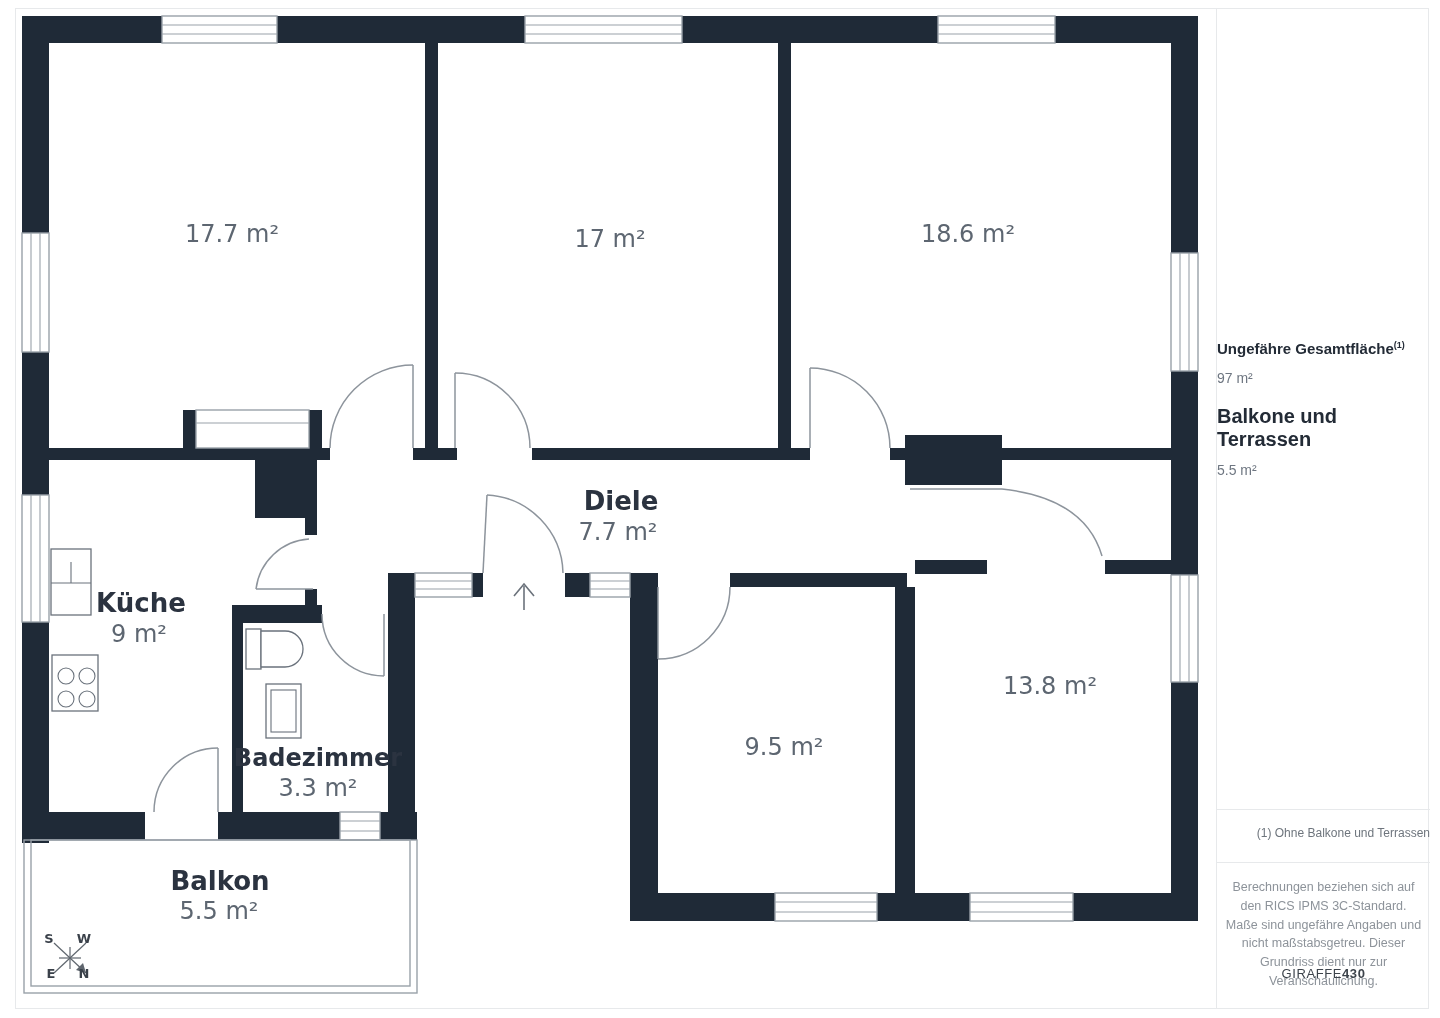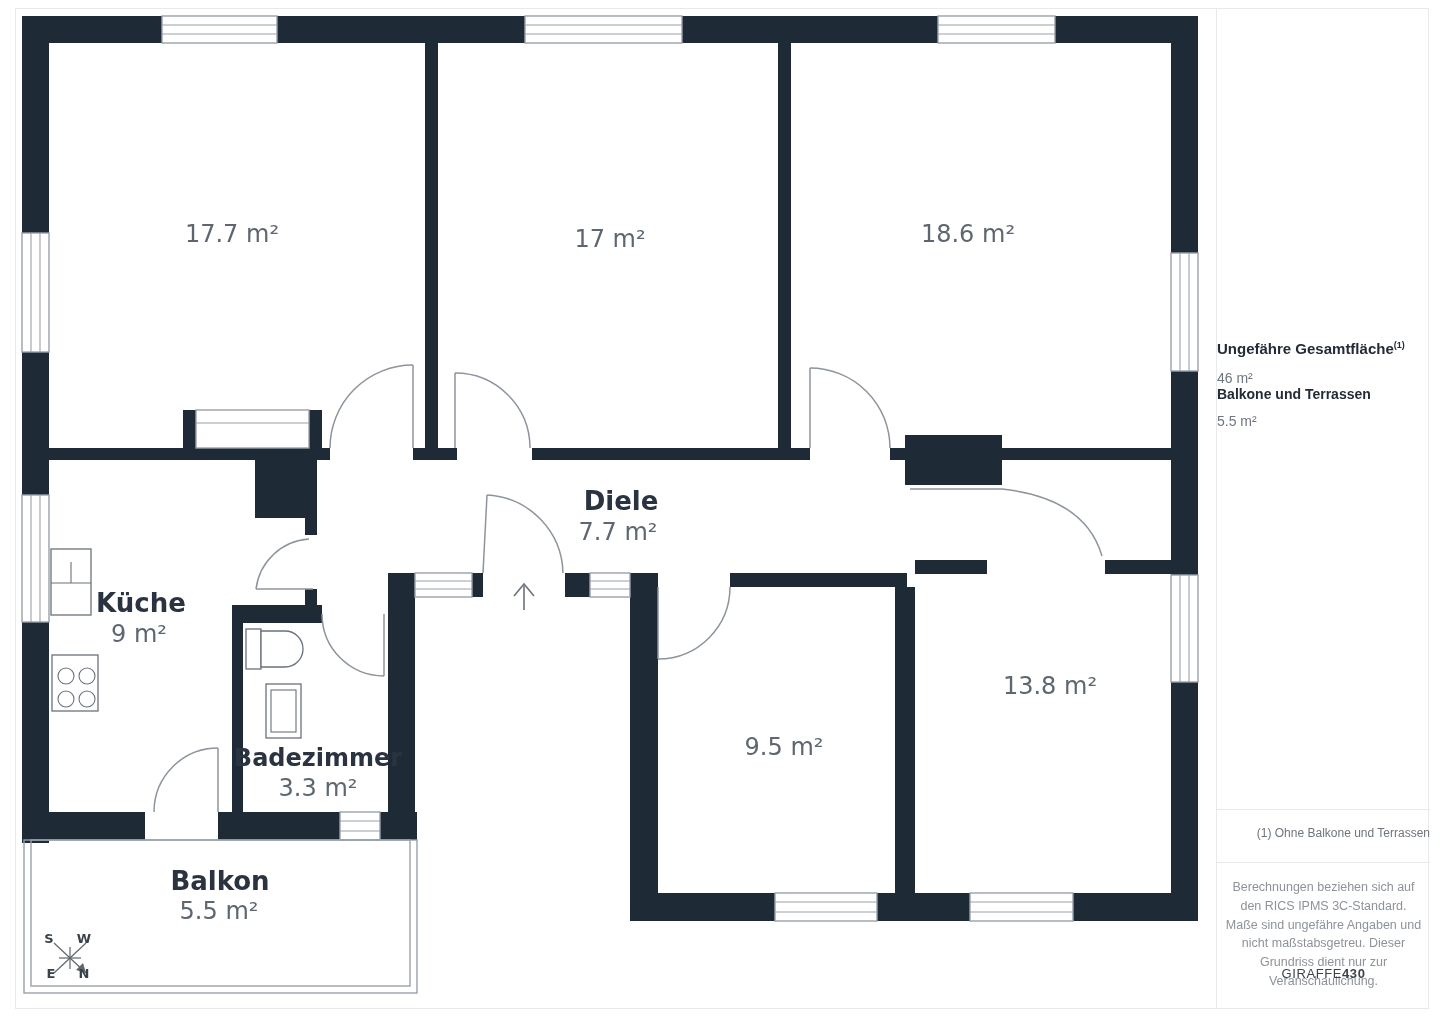--- a/index.html
+++ b/index.html
@@ -24,21 +24,21 @@
   .area-label{font-family:"DejaVu Sans", sans-serif;font-size:24px;fill:#5d6671;text-anchor:middle;}
   .compass-letter{font-family:"DejaVu Sans", sans-serif;font-size:13px;font-weight:bold;fill:#3a414a;text-anchor:middle;}
   .compass-line{stroke:#5f666e;stroke-width:1.2;fill:none;}
   .arrow{stroke:#6b727b;stroke-width:1.6;fill:none;}
 
   .sidebar{position:absolute;left:1217px;top:0;width:213px;height:1018px;}
   .summary{position:absolute;left:0;top:340px;width:213px;text-align:left;}
   .summary .h{font-size:15px;font-weight:bold;color:#232b36;}
   .summary .h sup{font-size:9px;}
   .summary .v{font-size:14px;color:#6e7681;margin-top:13px;}
-  .summary .h2{font-size:14px;font-weight:bold;color:#232b36;}
+  .summary .h2{font-size:20px;font-weight:bold;color:#232b36;margin-top:19px;}
   .summary .v2{font-size:14px;color:#6e7681;margin-top:11px;}
   .footnote{position:absolute;left:0;top:826px;width:213px;text-align:right;
     font-size:12px;color:#6e757d;}
   .disclaimer{position:absolute;left:8px;top:878px;width:197px;text-align:center;
     font-size:12.5px;line-height:1.5;color:#8d939a;}
   .logo{position:absolute;left:0;top:966px;width:213px;text-align:center;
     font-size:13px;letter-spacing:0.6px;color:#3c434b;}
   .logo .suffix{font-weight:bold;}
 </style>
 </head>
@@ -258,20 +258,20 @@
     <text class="room-name" x="220" y="890">Balkon</text>
     <text class="area-label" x="219" y="919">5.5 m²</text>
     <text class="area-label" x="784" y="755">9.5 m²</text>
     <text class="area-label" x="1050" y="694">13.8 m²</text>
   </g>
 </svg>
 
 <div class="sidebar">
   <div class="summary">
     <div class="h"><span>Ungefähre Gesamtfläche</span><sup>(1)</sup></div>
-    <div class="v">46 m²</div>
+    <div class="v">97 m²</div>
     <div class="h2">Balkone und Terrassen</div>
     <div class="v2">5.5 m²</div>
   </div>
   <div class="footnote">(1) Ohne Balkone und Terrassen</div>
   <div class="disclaimer">Berechnungen beziehen sich auf den RICS IPMS 3C-Standard. Maße sind ungefähre Angaben und nicht maßstabsgetreu. Dieser Grundriss dient nur zur Veranschaulichung.</div>
   <div class="logo"><span>GIRAFFE</span><span class="suffix">430</span></div>
 </div>
 
 </body></html>

